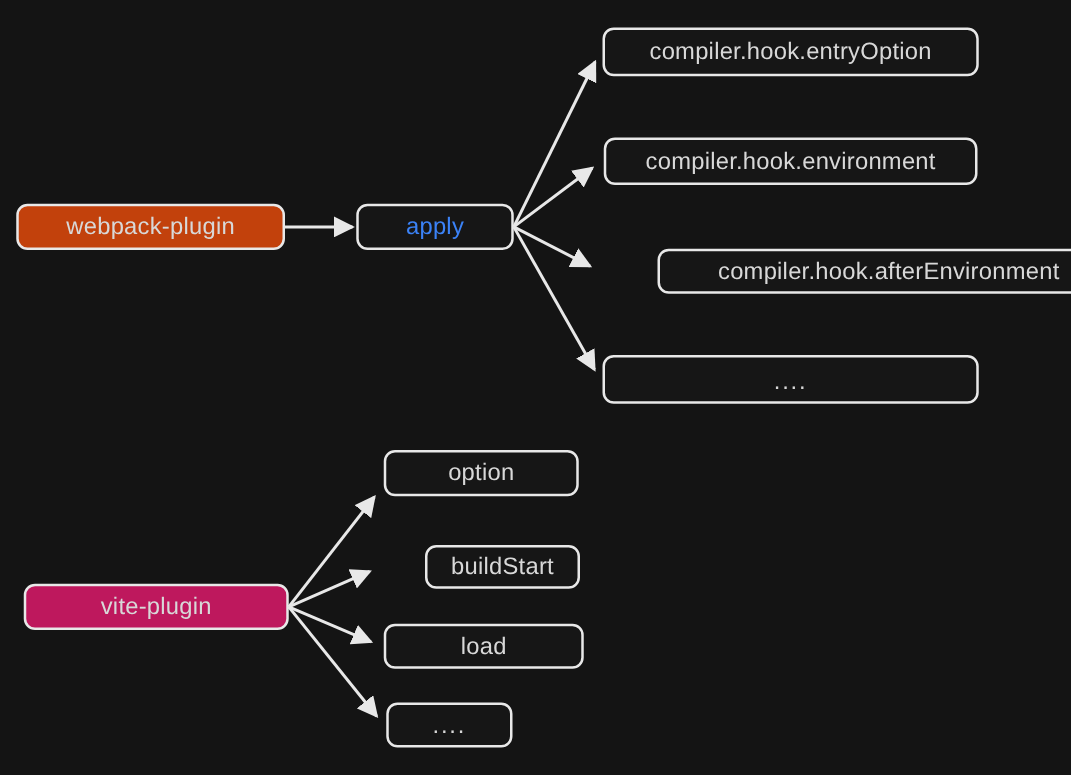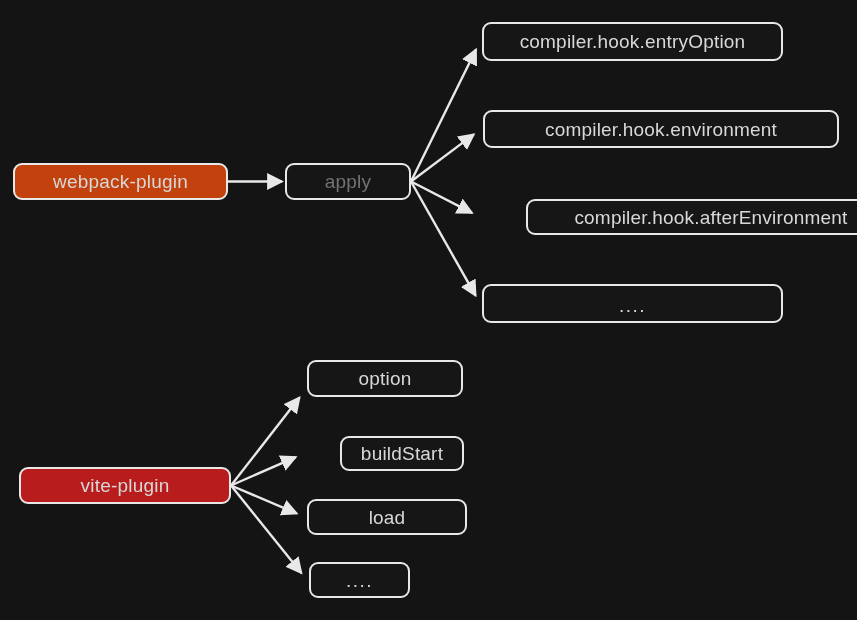--- a/index.html
+++ b/index.html
@@ -71,35 +71,35 @@
       <line x1="231" y1="485.5" x2="299.46936175011666" y2="397.6001436991745" stroke="#e8e8e8" stroke-width="2.4" marker-end="url(#arrowhead)"></line>
       <line x1="231" y1="485.5" x2="295.75717761396197" y2="457.11329200483857" stroke="#e8e8e8" stroke-width="2.4" marker-end="url(#arrowhead)"></line>
       <line x1="231" y1="485.5" x2="296.7190372594341" y2="513.4749955901646" stroke="#e8e8e8" stroke-width="2.4" marker-end="url(#arrowhead)"></line>
       <line x1="231" y1="485.5" x2="301.3596620079393" y2="572.986684996714" stroke="#e8e8e8" stroke-width="2.4" marker-end="url(#arrowhead)"></line>
     </svg>
   <div id="nodes">
       <div class="node" style="left: 13px; top: 163px; width: 215px; height: 37px; background: #c2410c; border-color: rgb(232, 232, 232);">
         <span style="color: rgb(216, 216, 216);">webpack-plugin</span>
       </div>
       <div class="node" style="left: 285px; top: 163px; width: 126px; height: 37px; background: rgb(22, 22, 22); border-color: rgb(232, 232, 232);">
-        <span style="color: #737373;">apply</span>
+        <span style="color: #3b82f6;">apply</span>
       </div>
       <div class="node" style="left: 482px; top: 22px; width: 301px; height: 39px; background: rgb(22, 22, 22); border-color: rgb(232, 232, 232); align-items: center;">
         <span style="color: rgb(216, 216, 216);">compiler.hook.entryOption</span>
       </div>
-      <div class="node" style="left: 483px; top: 110px; width: 356px; height: 38px; background: rgb(22, 22, 22); border-color: rgb(232, 232, 232);">
+      <div class="node" style="left: 483px; top: 110px; width: 299px; height: 38px; background: rgb(22, 22, 22); border-color: rgb(232, 232, 232);">
         <span style="color: rgb(216, 216, 216);">compiler.hook.environment</span>
       </div>
       <div class="node" style="left: 482px; top: 199px; width: 370px; height: 36px; background: rgb(22, 22, 22); border-color: rgb(232, 232, 232); margin-left: 44px;">
         <span style="color: rgb(216, 216, 216);">compiler.hook.afterEnvironment</span>
       </div>
       <div class="node dots" style="left: 482px; top: 284px; width: 301px; height: 39px; background: rgb(22, 22, 22); border-color: rgb(232, 232, 232);">
         <span style="color: rgb(216, 216, 216);">....</span>
       </div>
-      <div class="node" style="left: 19px; top: 467px; width: 212px; height: 37px; background: #b91c1c; border-color: rgb(232, 232, 232);">
+      <div class="node" style="left: 19px; top: 467px; width: 212px; height: 37px; background: #be185d; border-color: rgb(232, 232, 232);">
         <span style="color: rgb(216, 216, 216);">vite-plugin</span>
       </div>
       <div class="node" style="left: 307px; top: 360px; width: 156px; height: 37px; background: rgb(22, 22, 22); border-color: rgb(232, 232, 232);">
         <span style="color: rgb(216, 216, 216);">option</span>
       </div>
       <div class="node" style="left: 306px; top: 436px; width: 124px; height: 35px; background: rgb(22, 22, 22); border-color: rgb(232, 232, 232); margin-left: 34px;">
         <span style="color: rgb(216, 216, 216);">buildStart</span>
       </div>
       <div class="node" style="left: 307px; top: 499px; width: 160px; height: 36px; background: rgb(22, 22, 22); border-color: rgb(232, 232, 232);">
         <span style="color: rgb(216, 216, 216);">load</span>

